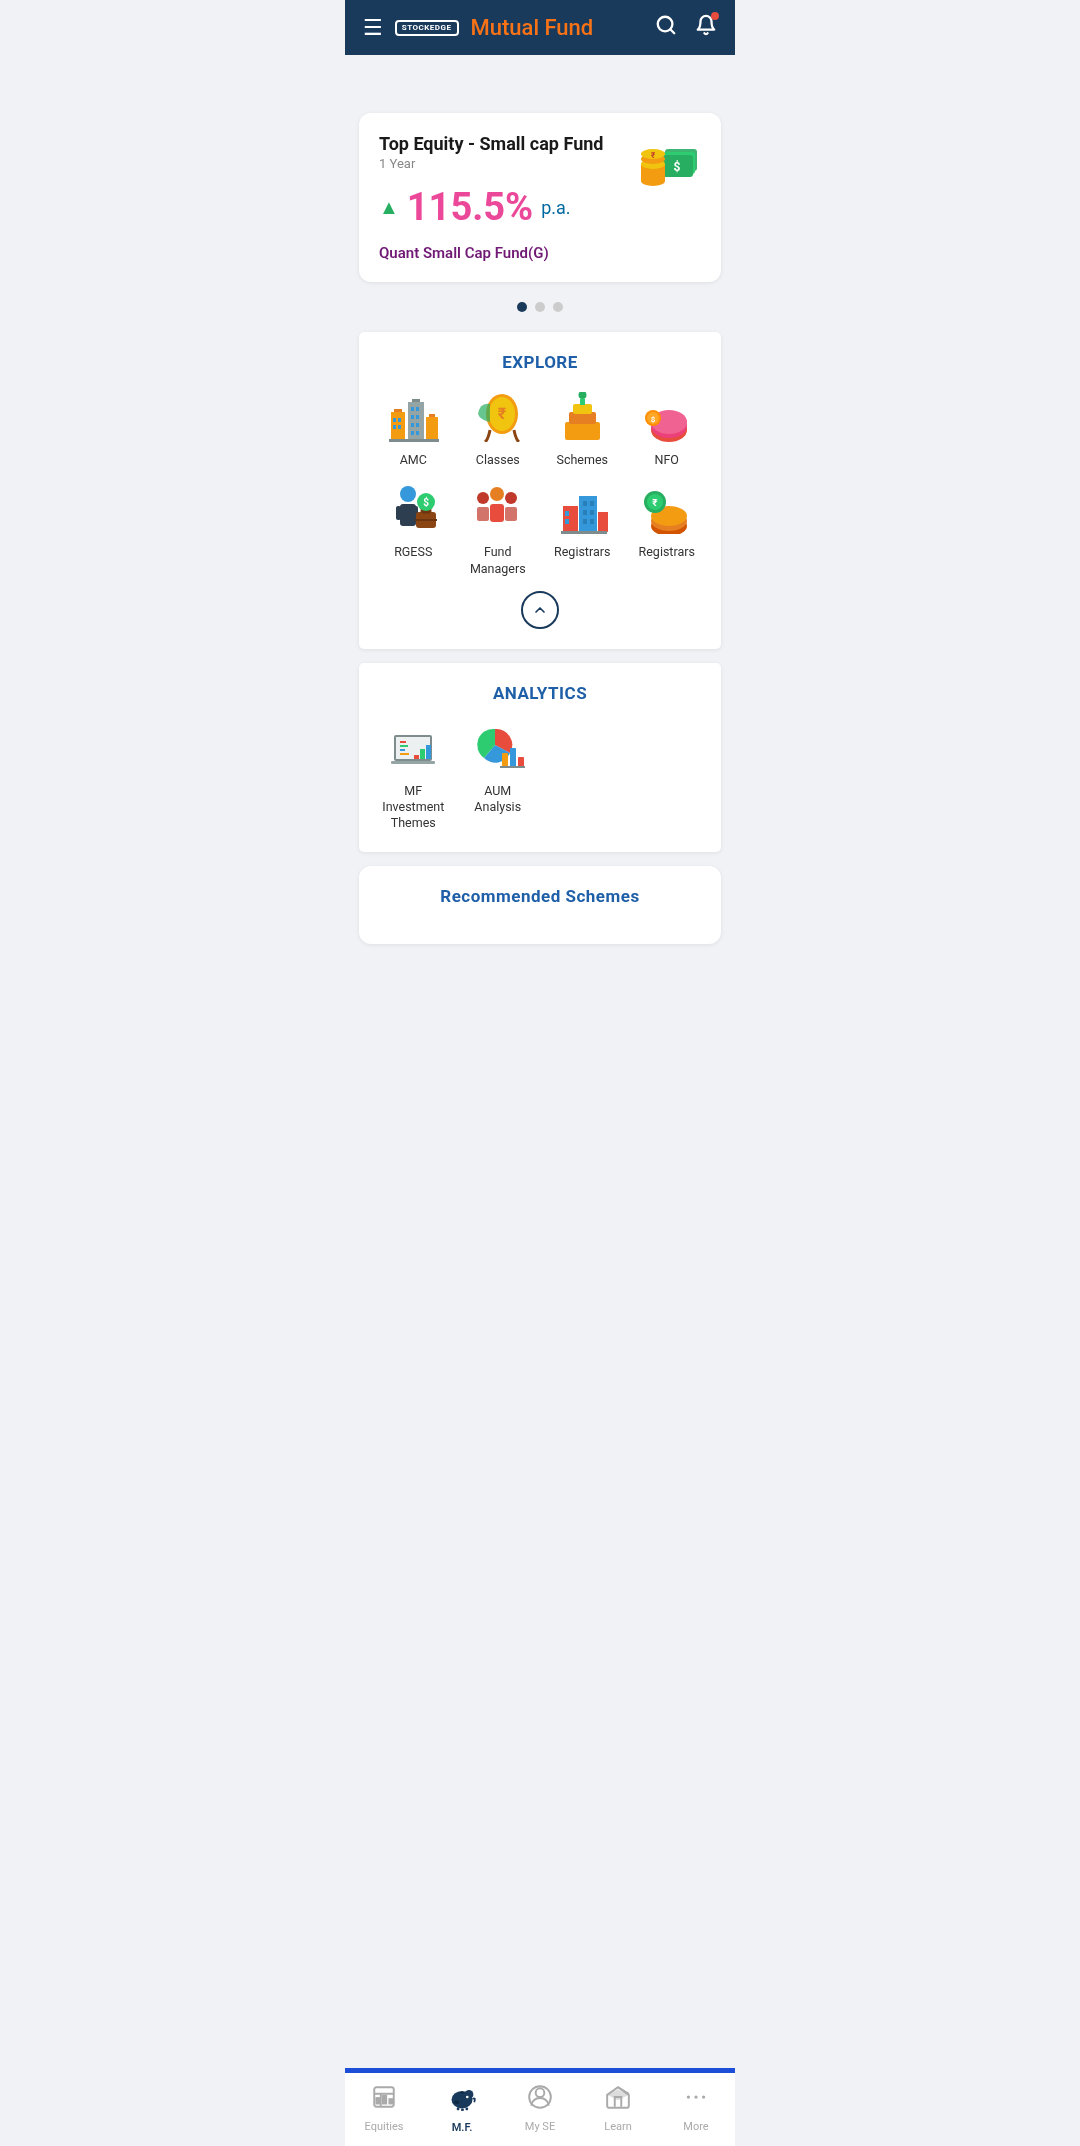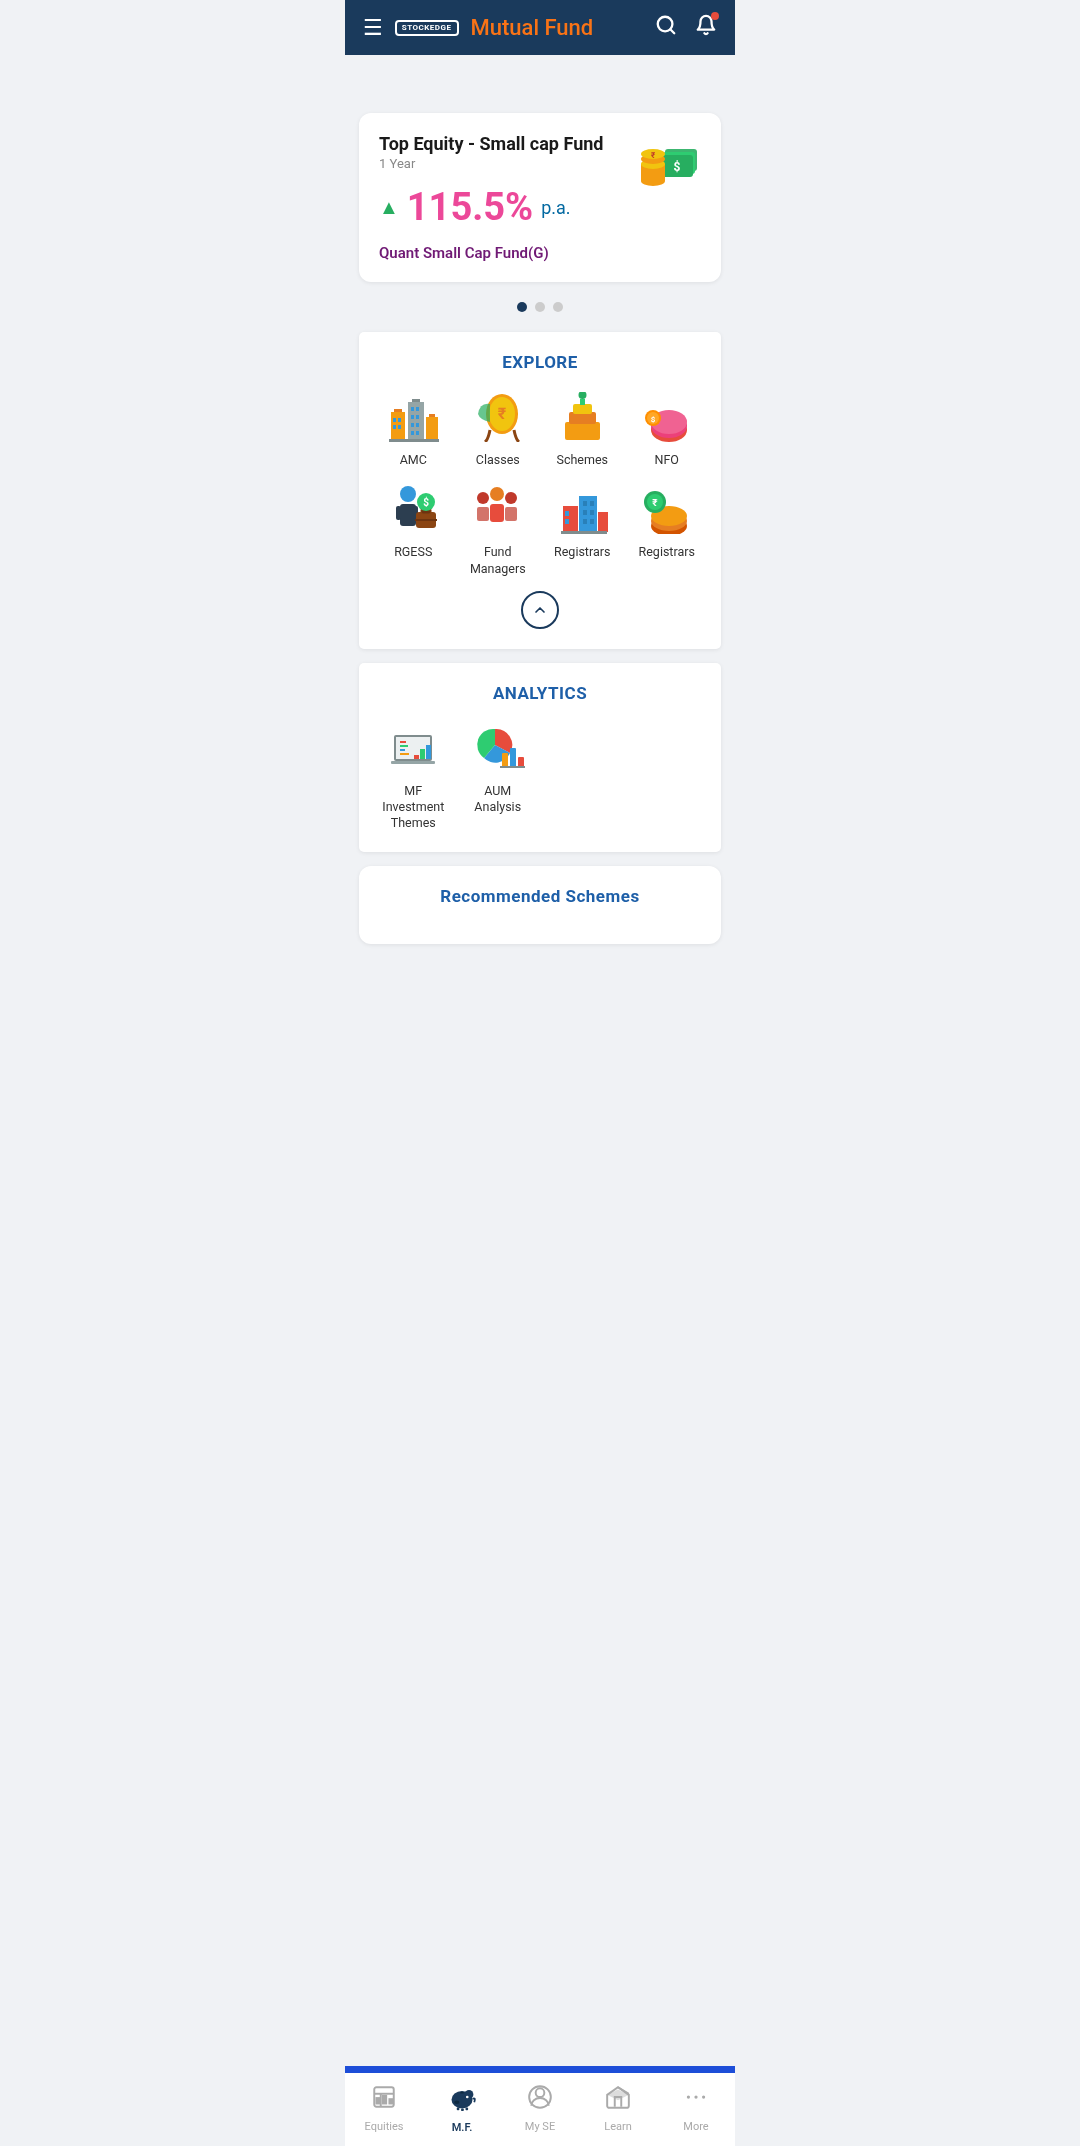--- a/index.html
+++ b/index.html
@@ -227,21 +227,21 @@
     }
 
     
     .bottom-nav {
       position: fixed;
       bottom: 0;
       left: 50%;
       transform: translateX(-50%);
       width: 390px;
       background: white;
-      border-top: 7px solid #1d4ed8;
+      border-top: 5px solid #1d4ed8;
       display: flex;
       justify-content: space-around;
       align-items: center;
       padding: 10px 0 12px 0;
       z-index: 100;
     }
     .nav-item {
       display: flex;
       flex-direction: column;
       align-items: center;

